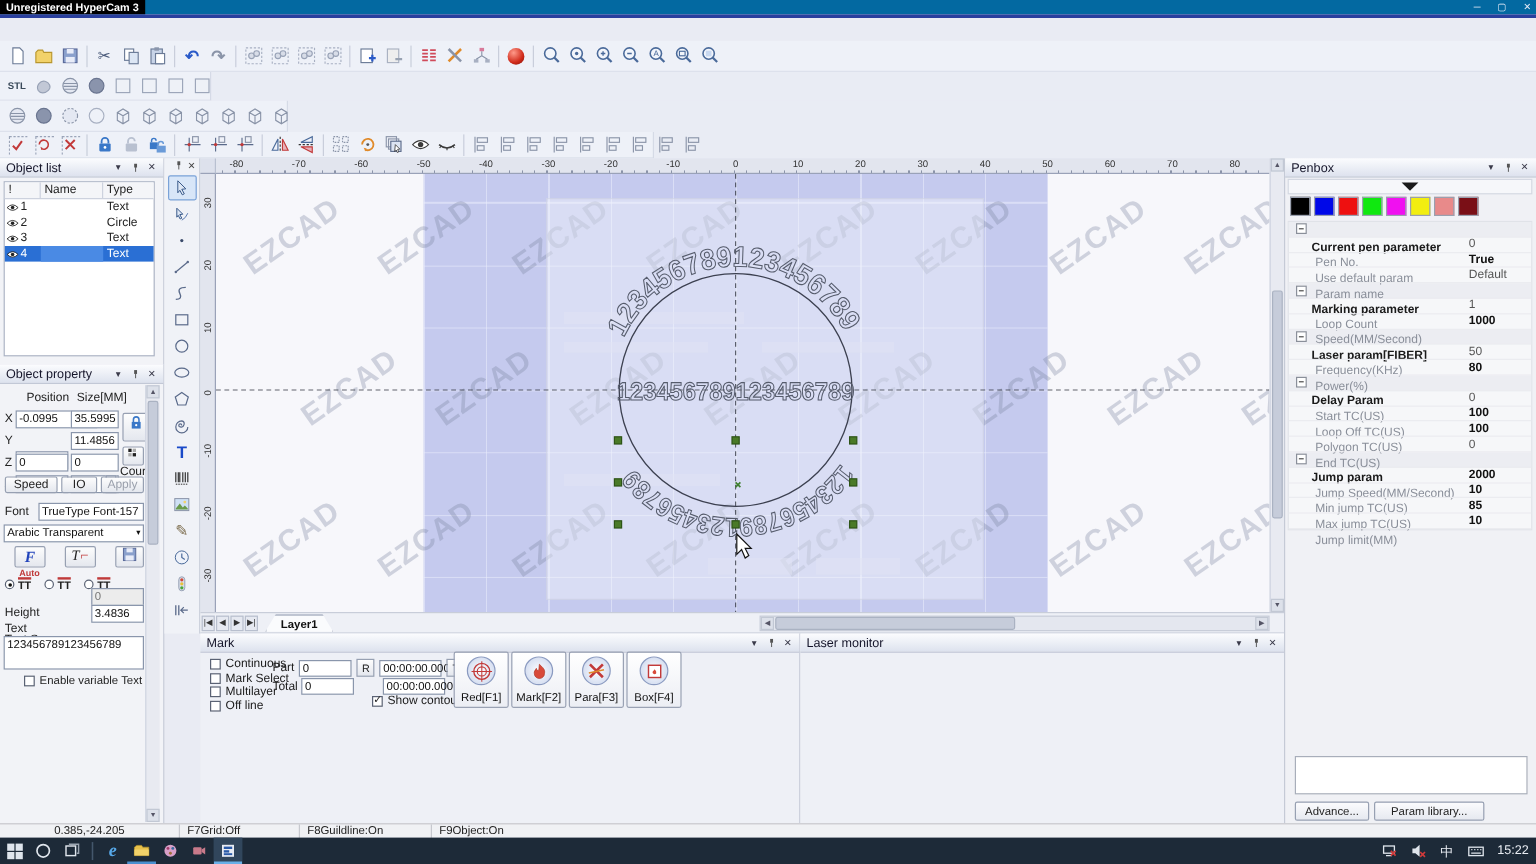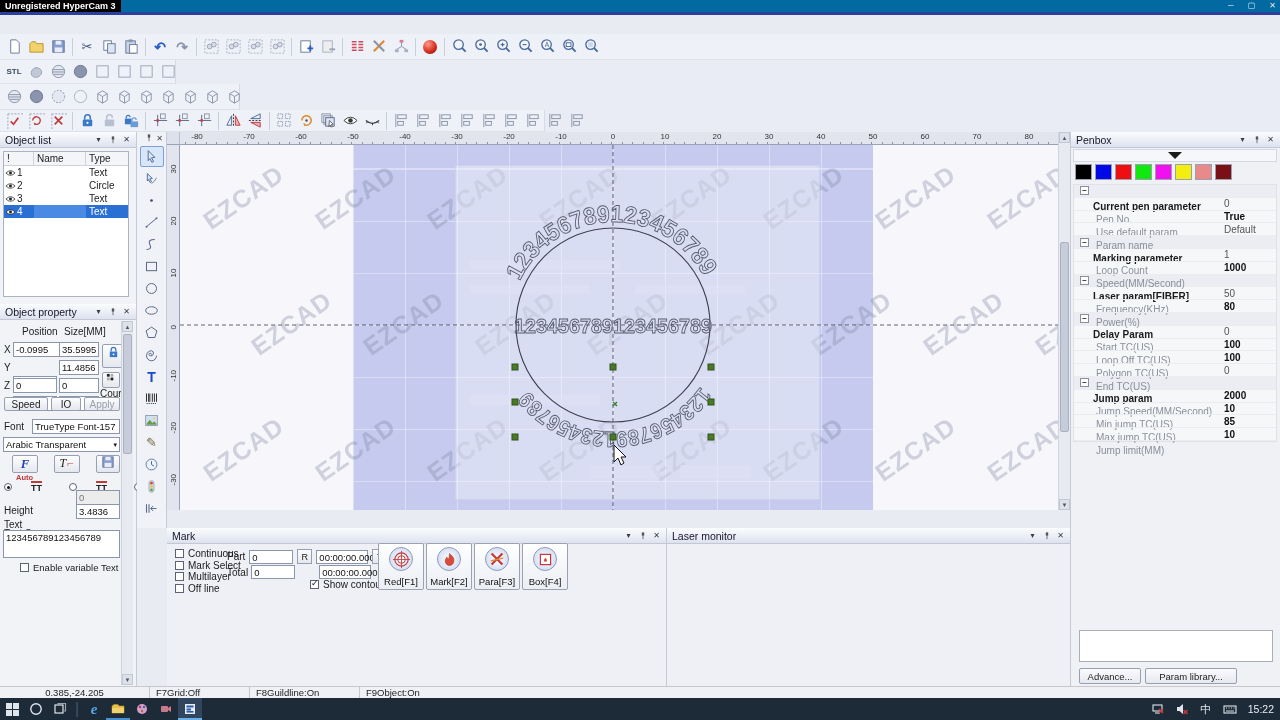--- a/index.html
+++ b/index.html
@@ -726,21 +726,21 @@
 
     <div class="op-btn" style="left:12px; top:151px; width:26px; height:18px; font-family:'Liberation Serif',serif; font-style:italic; font-weight:bold; color:#2244bb; font-size:13px;">F</div>
     <div class="op-btn" style="left:54px; top:151px; width:26px; height:18px; font-family:'Liberation Serif',serif; font-style:italic; font-size:12px;">T<span style="color:#c03a3a;">⌐</span></div>
     <div class="op-btn" style="left:96px; top:151px; width:24px; height:18px;"><svg viewBox="0 0 14 14" width="12" height="12">
           <rect x="1" y="1" width="12" height="12" fill="#8aa0cc" stroke="#5a6a9a"></rect>
           <rect x="4" y="1" width="6" height="4" fill="#e8ecf8"></rect>
           <rect x="3" y="8" width="8" height="5" fill="#e8ecf8"></rect>
         </svg></div>
 
     <div class="op-lab" style="left:16px; top:169px; color:#c03a3a; font-size:7.5px; font-weight:bold;">Auto</div>
-    <div style="position:absolute; left:4px; top:177px; display:flex; align-items:center; gap:19px;">
+    <div style="position:absolute; left:4px; top:177px; display:flex; align-items:center; gap:3px;">
       <span class="radio on"></span>
         <span class="ttg">TT</span>
       <span class="radio" style="margin-left:8px;"></span>
         <span class="ttg">TT</span>
       <span class="radio" style="margin-left:8px;"></span>
         <span class="ttg">TT</span>
     </div>
     <div class="op-lab" style="left:4px; top:188px;margin-top:36px;">Text Space</div>
     <div class="op-input dis" style="left:76px; top:186px; width:44px;">0</div>
     <div class="op-lab" style="left:4px; top:201px;">Height</div>
@@ -956,20 +956,32 @@
       <polygon points="434,300 434,317 438,313 441,320 444,318 441,312 446,312" fill="#fff" stroke="#111" stroke-width="1"></polygon>
     </svg>
   </div>
 
   <div class="abs" id="vscroll">
     <div class="sb-arrow">▲</div>
     <div class="sb-thumb" style="top:110px; height:190px;"></div>
     <div class="sb-arrow" style="position:absolute; bottom:0; left:0; right:0;">▼</div>
   </div>
 
+  <div class="abs" id="layerbar">
+    <span class="nav-b">|◀</span>
+    <span class="nav-b">◀</span>
+    <span class="nav-b">▶</span>
+    <span class="nav-b">▶|</span>
+    <span id="layer-tab">Layer1</span>
+    <div id="hscroll">
+      <span class="hs-arr" style="left:0;">◀</span>
+      <div id="hthumb"></div>
+      <span class="hs-arr" style="right:0;">▶</span>
+    </div>
+  </div>
 
   <div class="abs" id="mark-panel">
     <div class="panel-title">
       <span>Mark</span>
       <span class="pt-icons">
         <span class="pi">▾</span>
         <span class="pi">
             <svg viewBox="0 0 10 10" width="8" height="8">
               <rect x="3.5" y="0.5" width="3" height="4" fill="#555"></rect>
               <line x1="5" y1="4" x2="5" y2="9" stroke="#555" stroke-width="1"></line>

